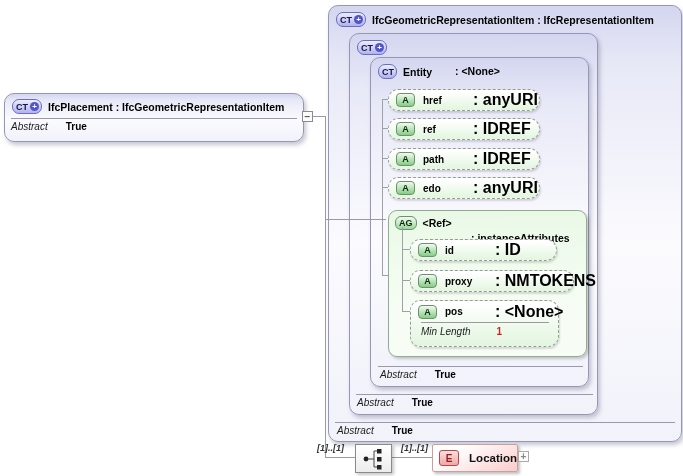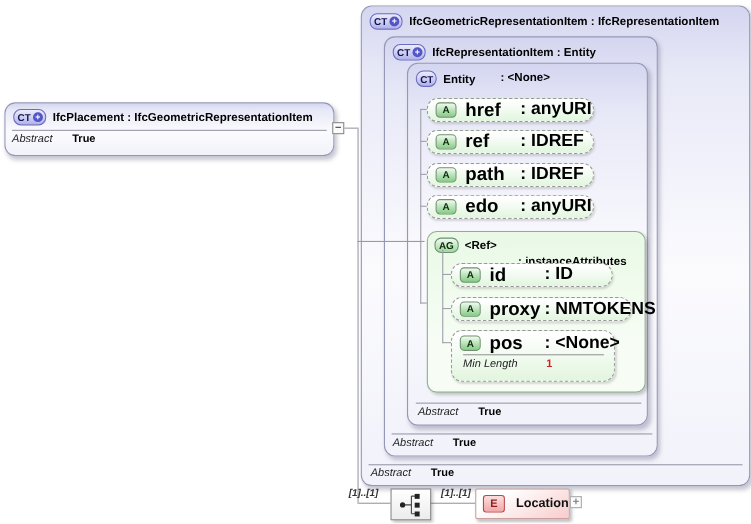--- a/index.html
+++ b/index.html
@@ -21,21 +21,21 @@
   .abstract-label{font-style:italic;color:#1c1c1c;}
   .abstract-value{font-weight:bold;color:#000;}
   
   .attr{position:absolute;height:20px;display:flex;align-items:center;
         border:1px dashed #999;border-radius:10px 11px 11px 10px;
         background:linear-gradient(180deg,#ffffff 10%,#e3f6e0 95%);
         box-shadow:1px 2px 2px rgba(0,0,0,.14);}
   .a-icon{display:inline-flex;align-items:center;justify-content:center;width:17px;height:12px;
           margin-left:7px;border:1px solid #6f8f6f;border-radius:4px;color:#102810;
           background:linear-gradient(#f0fbef,#85cd85);font-size:9px;font-weight:bold;flex:0 0 auto;}
-  .attr-name{font-size:17px;font-weight:bold;margin-left:8px;}
+  .attr-name{font-size:10px;font-weight:bold;margin-left:8px;}
   .attr-type{position:absolute;left:84px;font-size:16px;font-weight:bold;white-space:nowrap;}
   
   .ag-box{position:absolute;border:1px solid #8fae8f;border-radius:9px;
           background:linear-gradient(180deg,#e9f9e6 0%,#f7fdf5 70%);
           box-shadow:2px 2px 3px rgba(0,0,0,.2);}
   .ag-header{display:flex;align-items:center;gap:6px;padding:5px 0 0 6px;
              font-size:10.5px;font-weight:bold;white-space:nowrap;}
   .ag-icon{display:inline-flex;align-items:center;justify-content:center;height:12px;padding:0 3px;
            border:1px solid #6f8f6f;border-radius:6px;color:#102810;
            background:linear-gradient(#f0fbef,#9bd89b);font-size:9px;font-weight:bold;}
@@ -89,21 +89,20 @@
       <span class="abstract-label">Abstract</span>
       <span class="abstract-value">True</span>
     </div>
 
     <div class="ctbox" style="left:20px;top:27px;width:247px;height:380px;">
       <div class="ct-header">
         <span class="ct-icon">
             <span>CT</span>
             <span class="plus-badge">+</span>
           </span>
-        <span>IfcRepresentationItem : Entity</span>
       </div>
       <div class="sep" style="left:6px;top:360px;width:237px;"></div>
       <div class="abstract-row" style="left:7px;top:363px;">
         <span class="abstract-label">Abstract</span>
         <span class="abstract-value">True</span>
       </div>
 
       <div class="ctbox" style="left:20px;top:23px;width:217px;height:328px;">
         <div class="ct-header">
           <span class="ct-icon">

